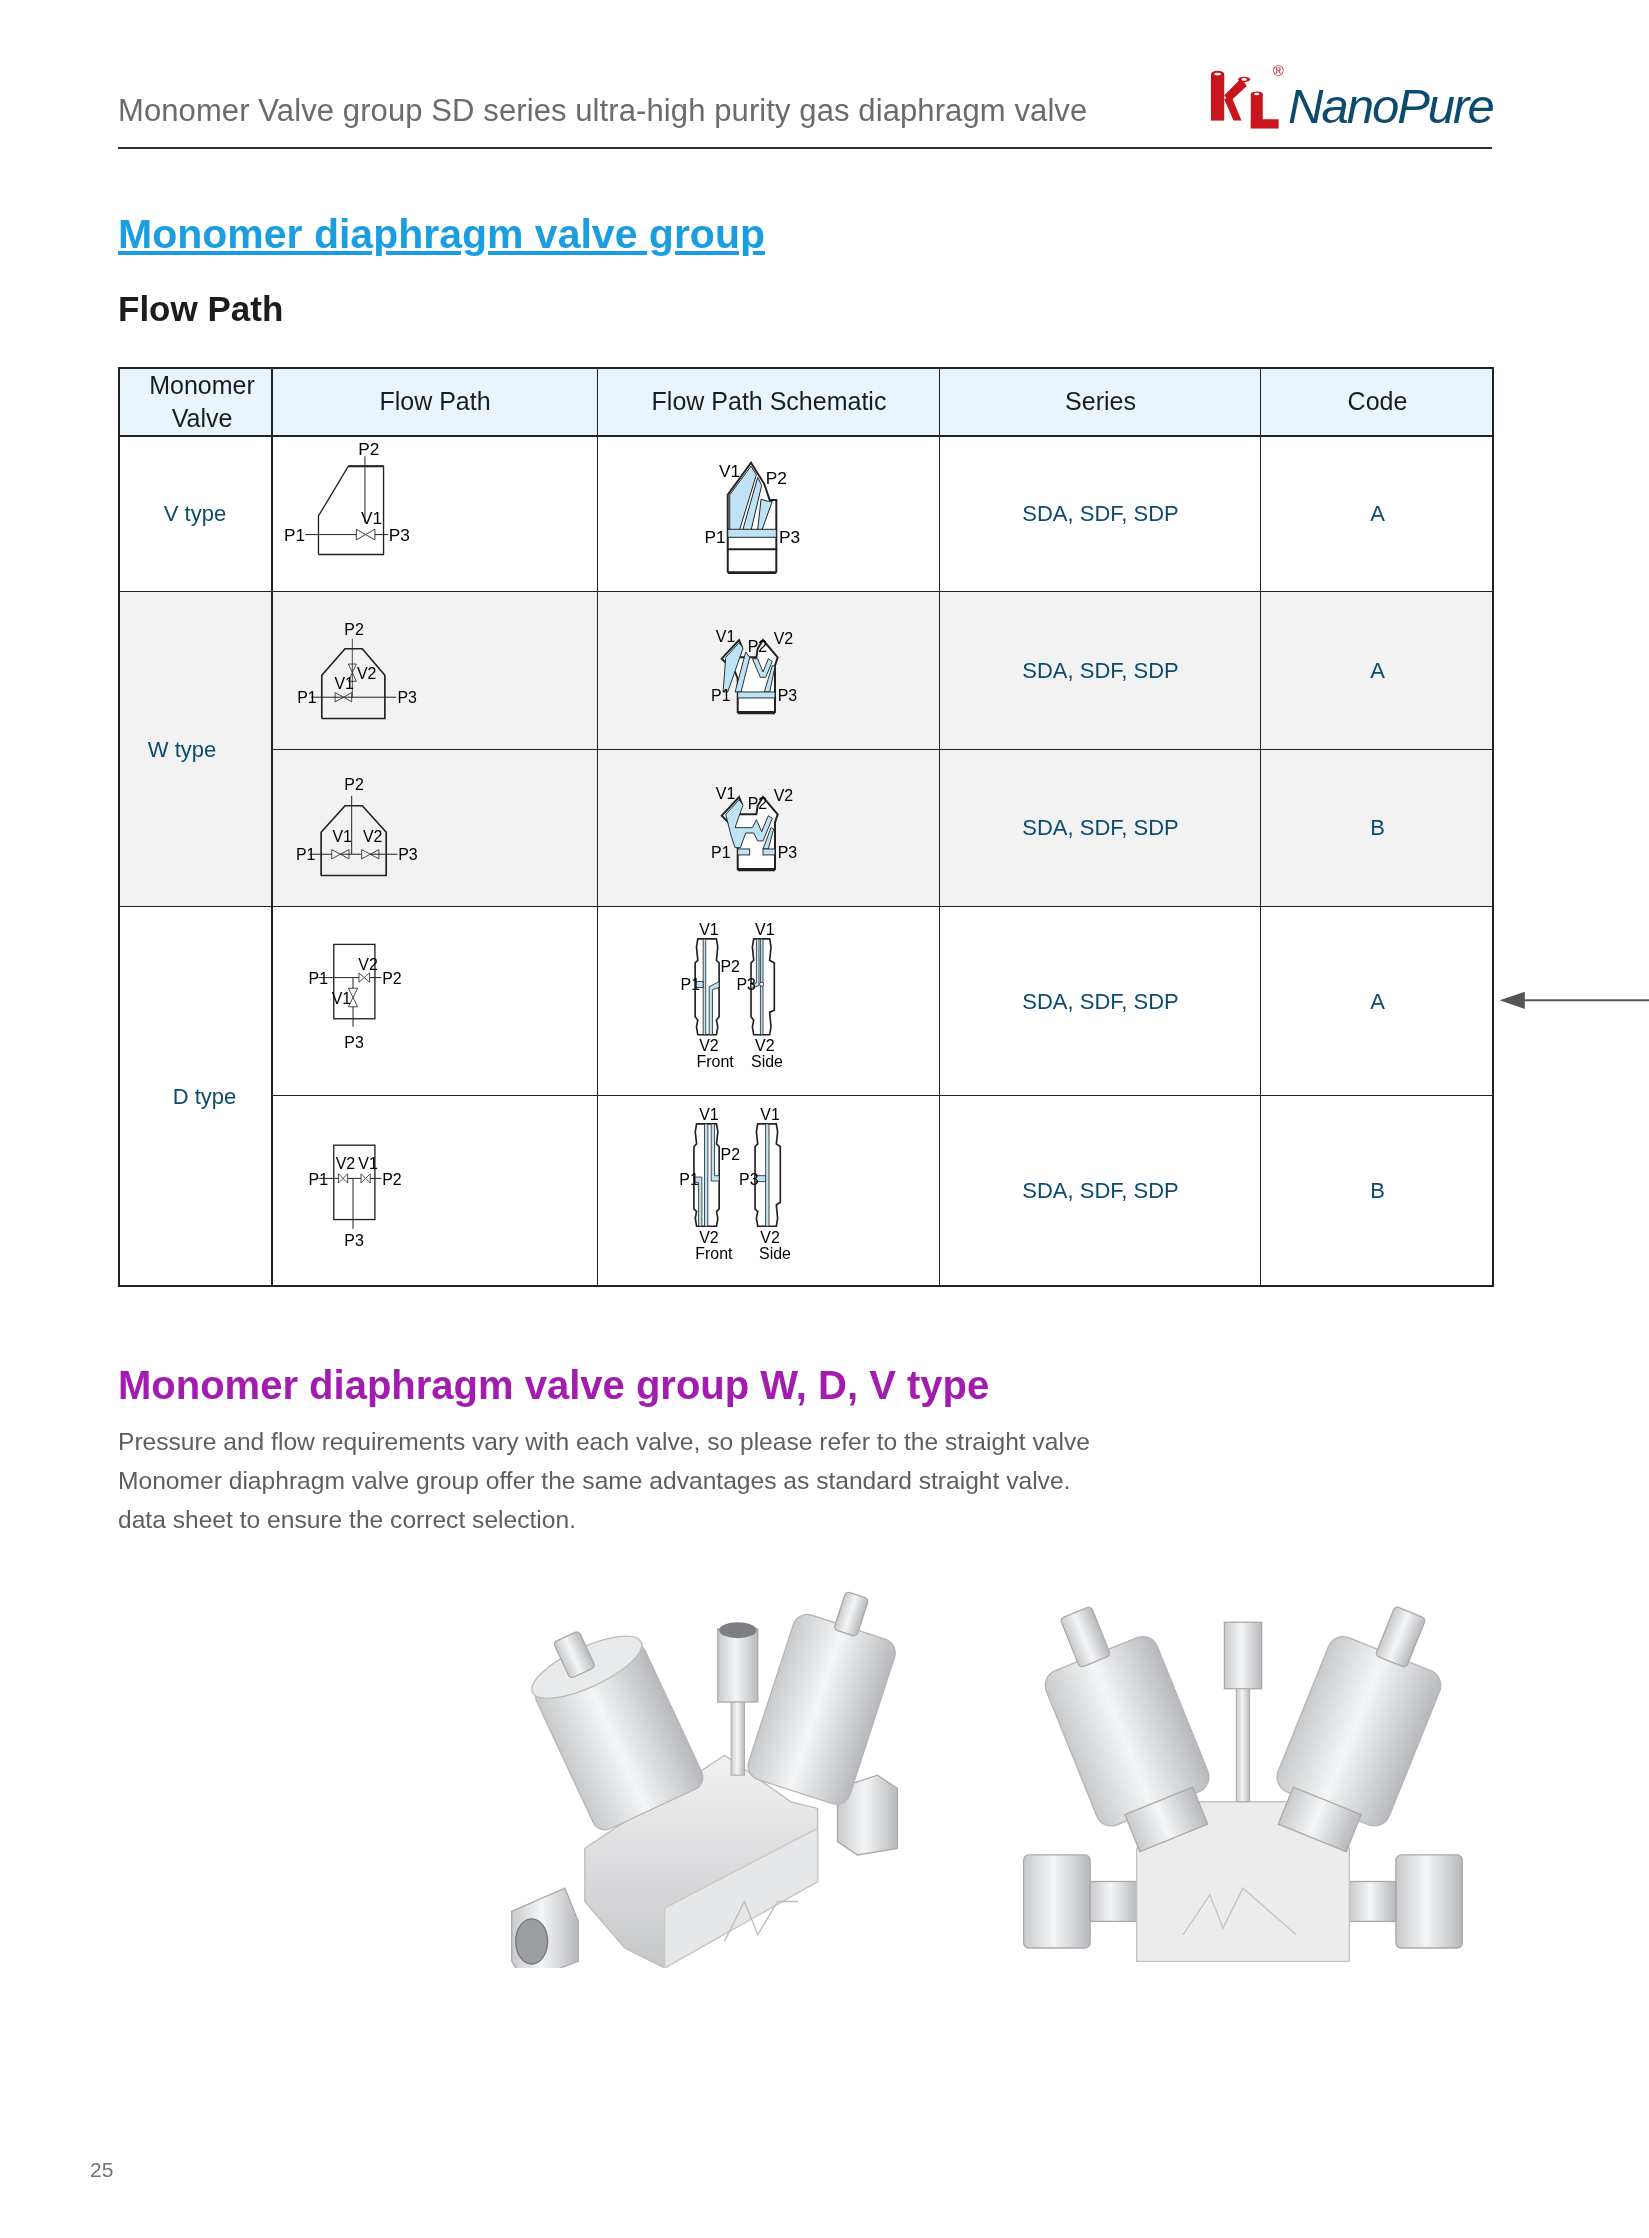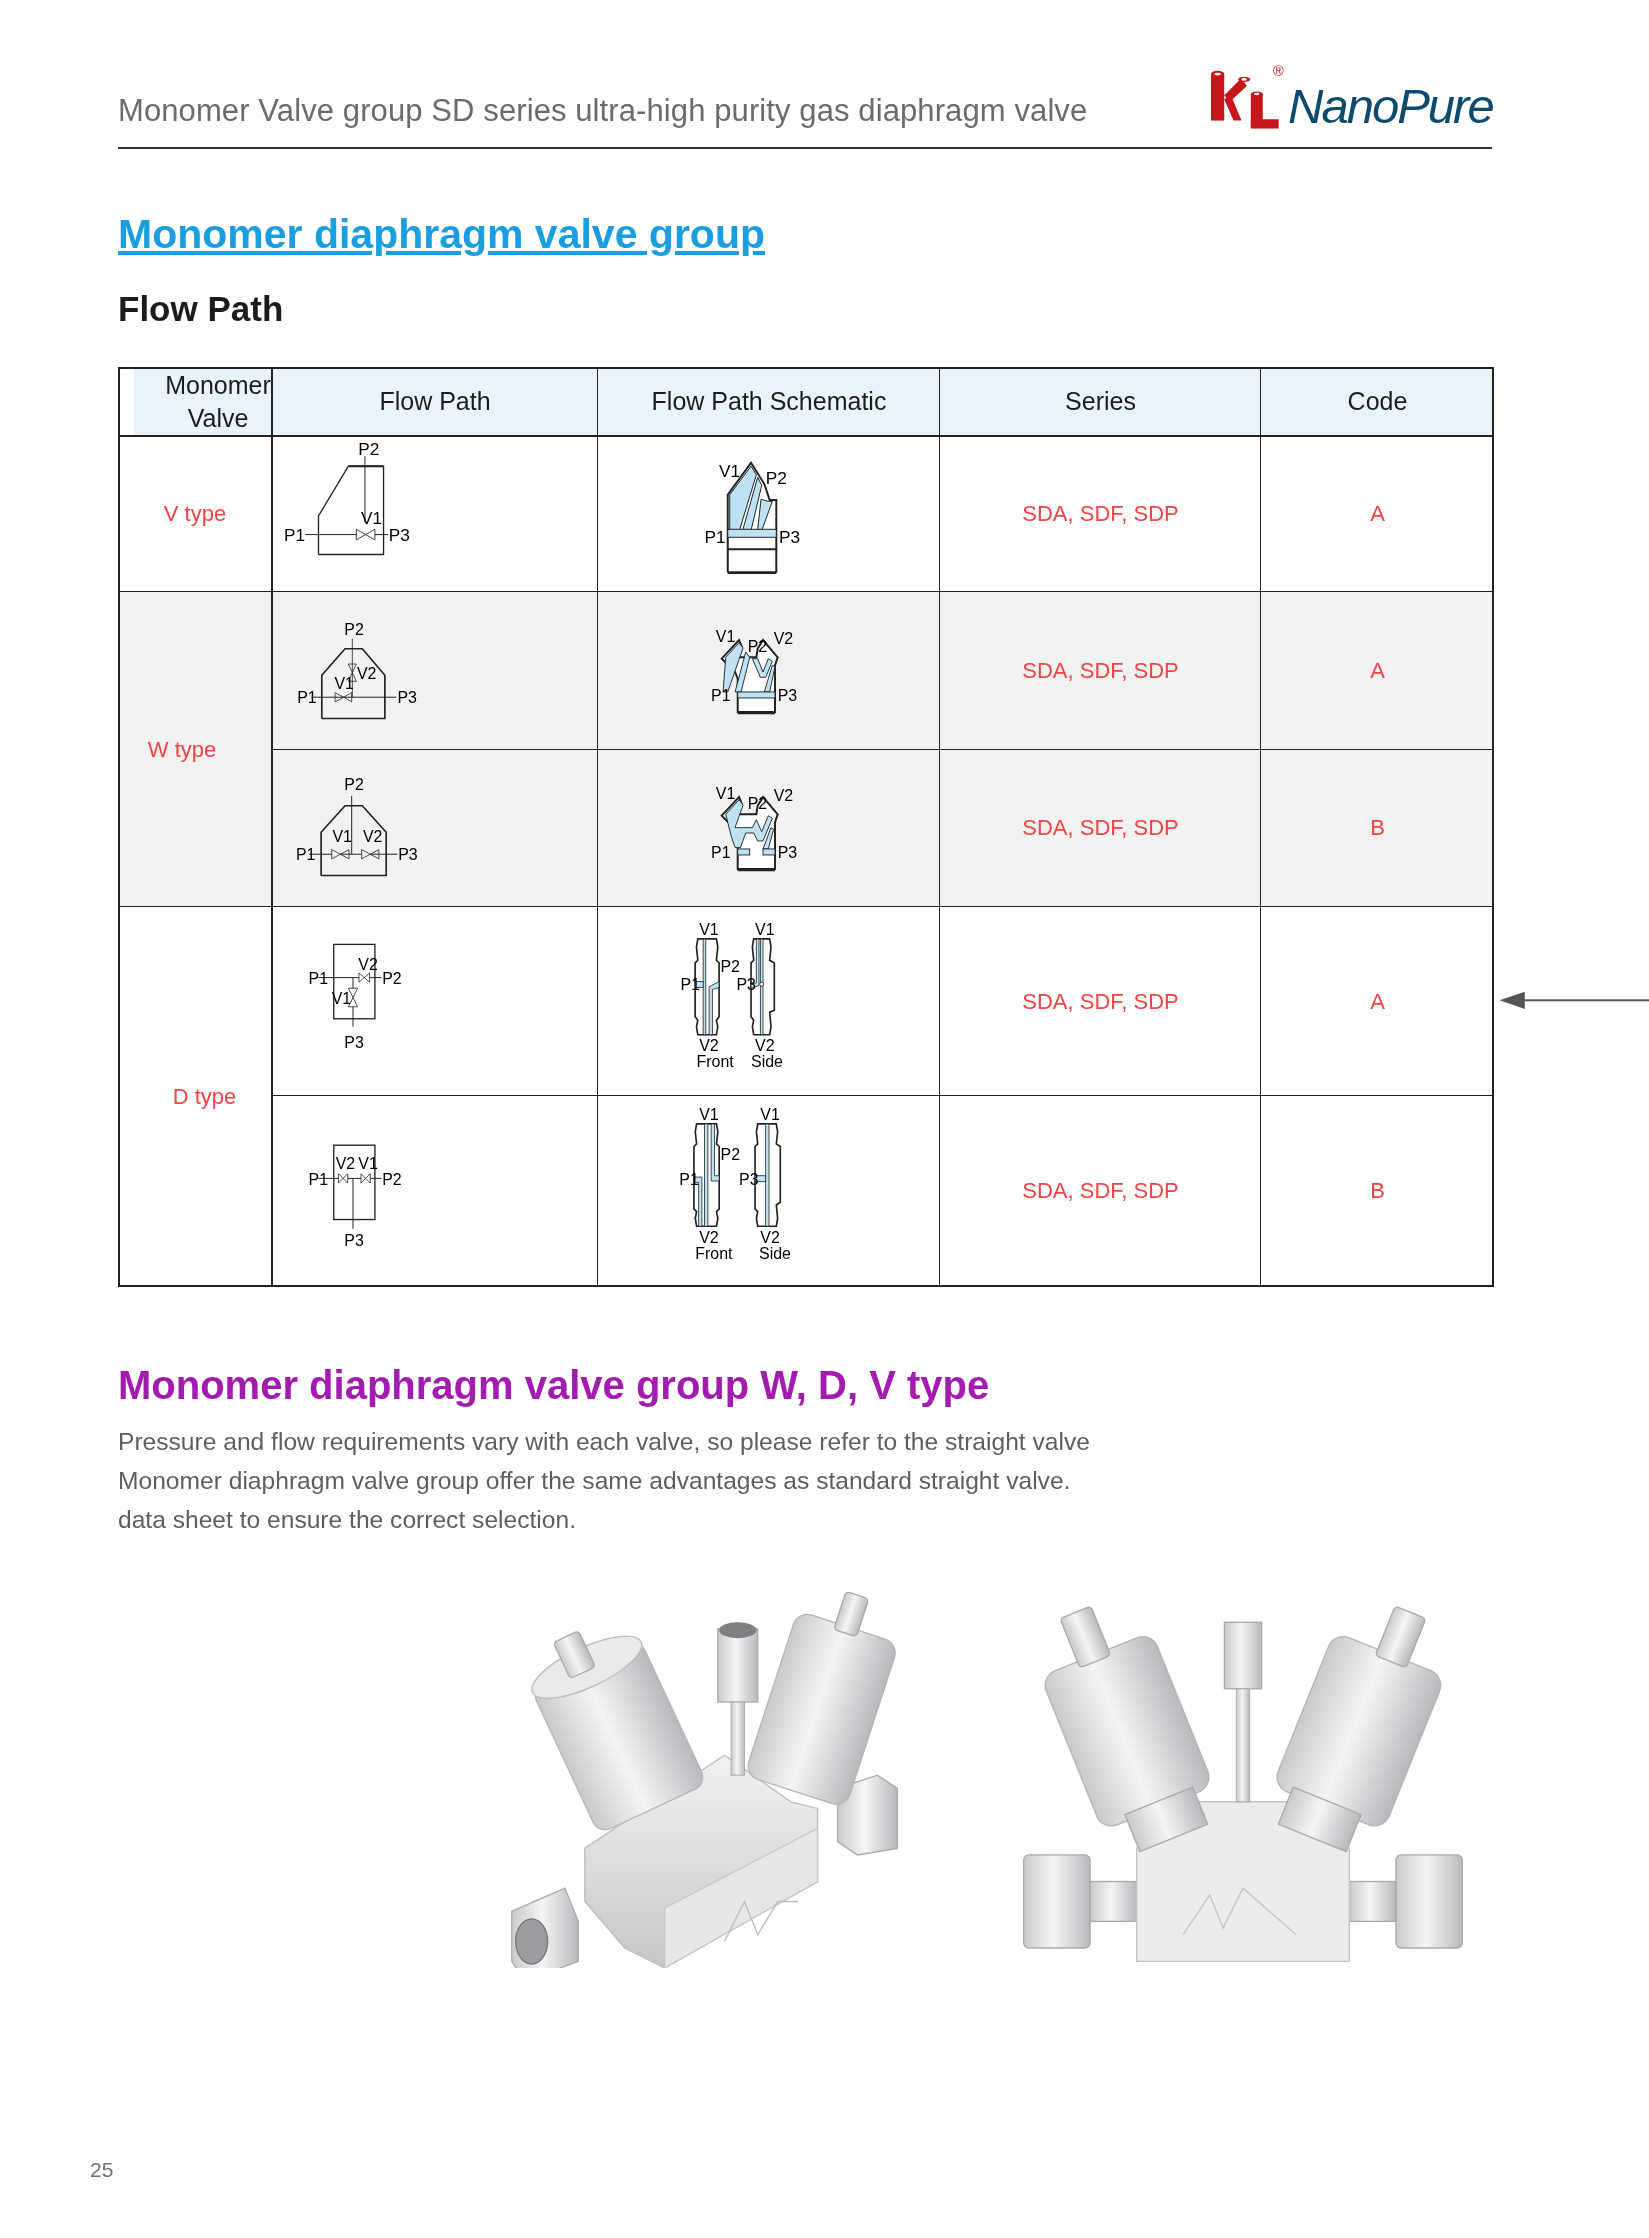--- a/index.html
+++ b/index.html
@@ -14,21 +14,21 @@
   .logo-nano { position: absolute; left: 81px; top: 12px; font-size: 49px; font-style: italic; color: #0c4a6e; letter-spacing: -2px; white-space: nowrap; }
   .logo-reg { position: absolute; left: 66px; top: -2.7px; font-size: 14.6px; color: #c8151b; }
 
   .title { left: 118px; top: 211px; font-size: 41px; font-weight: bold; color: #1a9ee0; white-space: nowrap; text-decoration: underline; }
   .sub { left: 118px; top: 289px; font-size: 35px; font-weight: bold; color: #1c1c1c; white-space: nowrap; }
 
   
   .tbl { left: 118px; top: 367px; width: 1376px; height: 920px; }
   .cell { position: absolute; box-sizing: border-box; display: flex; align-items: center; justify-content: center; text-align: center; }
   .hcell { background: #e8f5fc; font-size: 25px; color: #1c1c1c; line-height: 1.3; }
-  .bcell { font-size: 22px; color: #ef4444; }
+  .bcell { font-size: 22px; color: #0c4a6e; }
   .gray { background: #f2f2f2; }
   .line { position: absolute; background: #222; }
 
   .section2 { left: 118px; top: 1363px; font-size: 40px; font-weight: bold; color: #a21caf; white-space: nowrap; }
   .para { left: 118px; top: 1422px; width: 1130px; font-size: 24.6px; line-height: 39px; color: #5e5e5e; }
   .para div { white-space: nowrap; }
 
   .prod { position: absolute; }
   .pagenum { left: 90px; top: 2158px; font-size: 21px; color: #737373; }
   .arrow { left: 1498px; top: 989px; width: 152px; height: 22.6px; }
@@ -59,21 +59,21 @@
   </svg>
   <span class="logo-reg">®</span>
   <span class="logo-nano">NanoPure</span>
 </div>
 
 <div class="abs title">Monomer diaphragm valve group</div>
 <div class="abs sub">Flow Path</div>
 
 <div class="abs tbl">
 
-  <div class="cell hcell" style="left:0;top:0;width:168px;height:69px;margin-left:16px;">
+  <div class="cell hcell" style="left:0;top:0;width:168px;height:69px;">
       <span style="display:block;width:106px">Monomer Valve</span>
     </div>
   <div class="cell hcell" style="left:154px;top:0;width:326px;height:69px;">Flow Path</div>
   <div class="cell hcell" style="left:480px;top:0;width:342px;height:69px;">Flow Path Schematic</div>
   <div class="cell hcell" style="left:822px;top:0;width:321px;height:69px;">Series</div>
   <div class="cell hcell" style="left:1143px;top:0;width:233px;height:69px;">Code</div>
 
   <div class="cell gray" style="left:0;top:225px;width:1376px;height:315px;"></div>
 
   <div class="cell bcell" style="left:0;top:69px;width:154px;height:156px;">V type</div>

